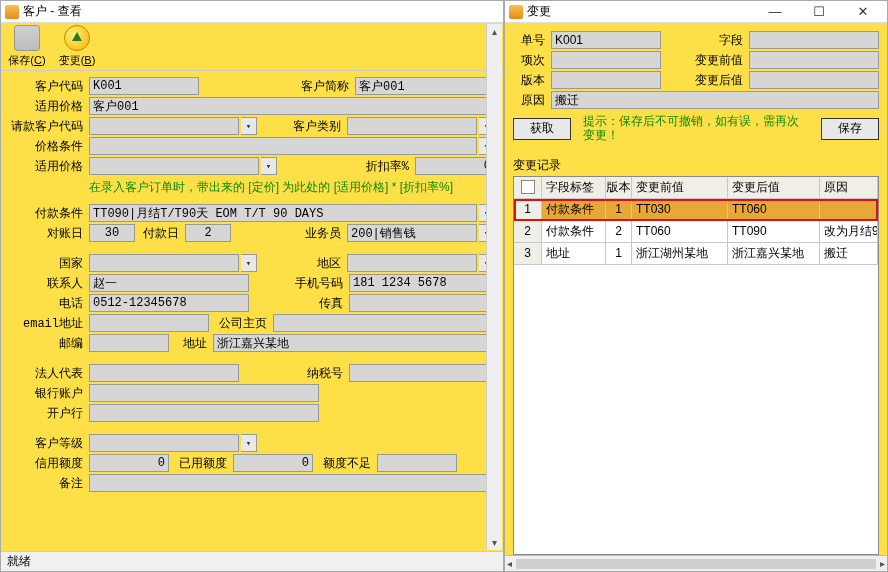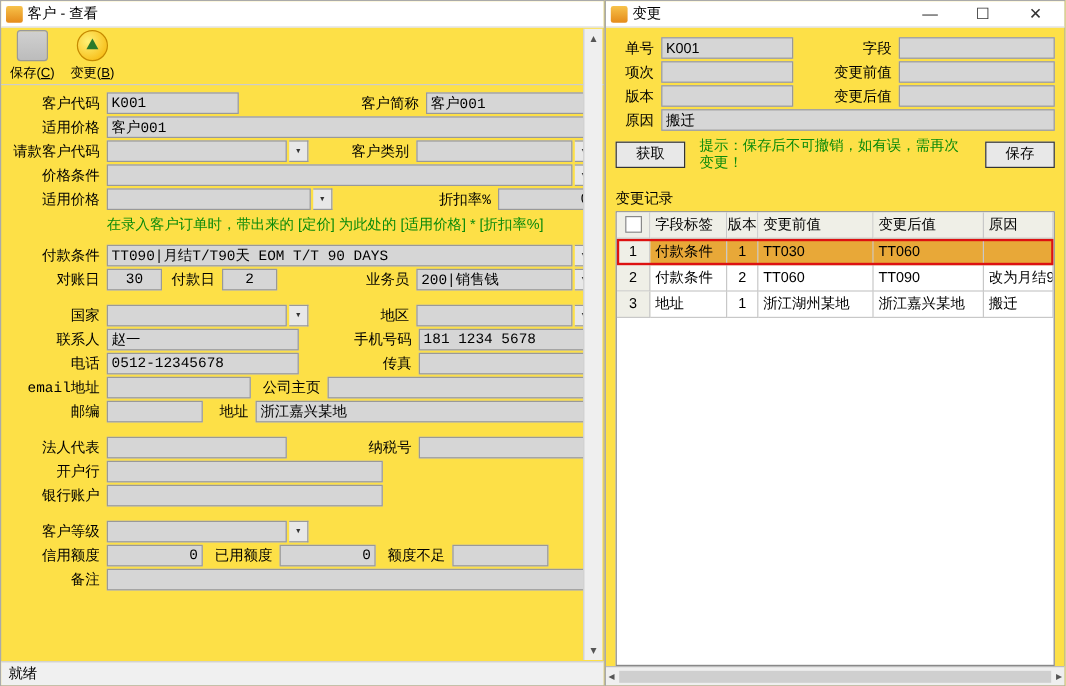--- a/index.html
+++ b/index.html
@@ -309,25 +309,25 @@
 
     <div class="row">
       <div class="lab">法人代表</div>
       <div class="fld gray" style="width:150px"></div>
       <div style="flex:1"></div>
       <div class="lab sm">纳税号</div>
       <div class="fld gray" style="width:146px"></div>
     </div>
 
     <div class="row">
+      <div class="lab">银行账户</div>
+      <div class="fld gray" style="width:230px"></div>
+    </div>
+    <div class="row">
       <div class="lab">开户行</div>
-      <div class="fld gray" style="width:230px"></div>
-    </div>
-    <div class="row">
-      <div class="lab">银行账户</div>
       <div class="fld gray" style="width:230px"></div>
     </div>
 
     <div style="height:8px"></div>
 
     <div class="row">
       <div class="lab">客户等级</div>
       <div class="fld gray" style="width:150px"></div>
       <div class="dd">▾</div>
     </div>

